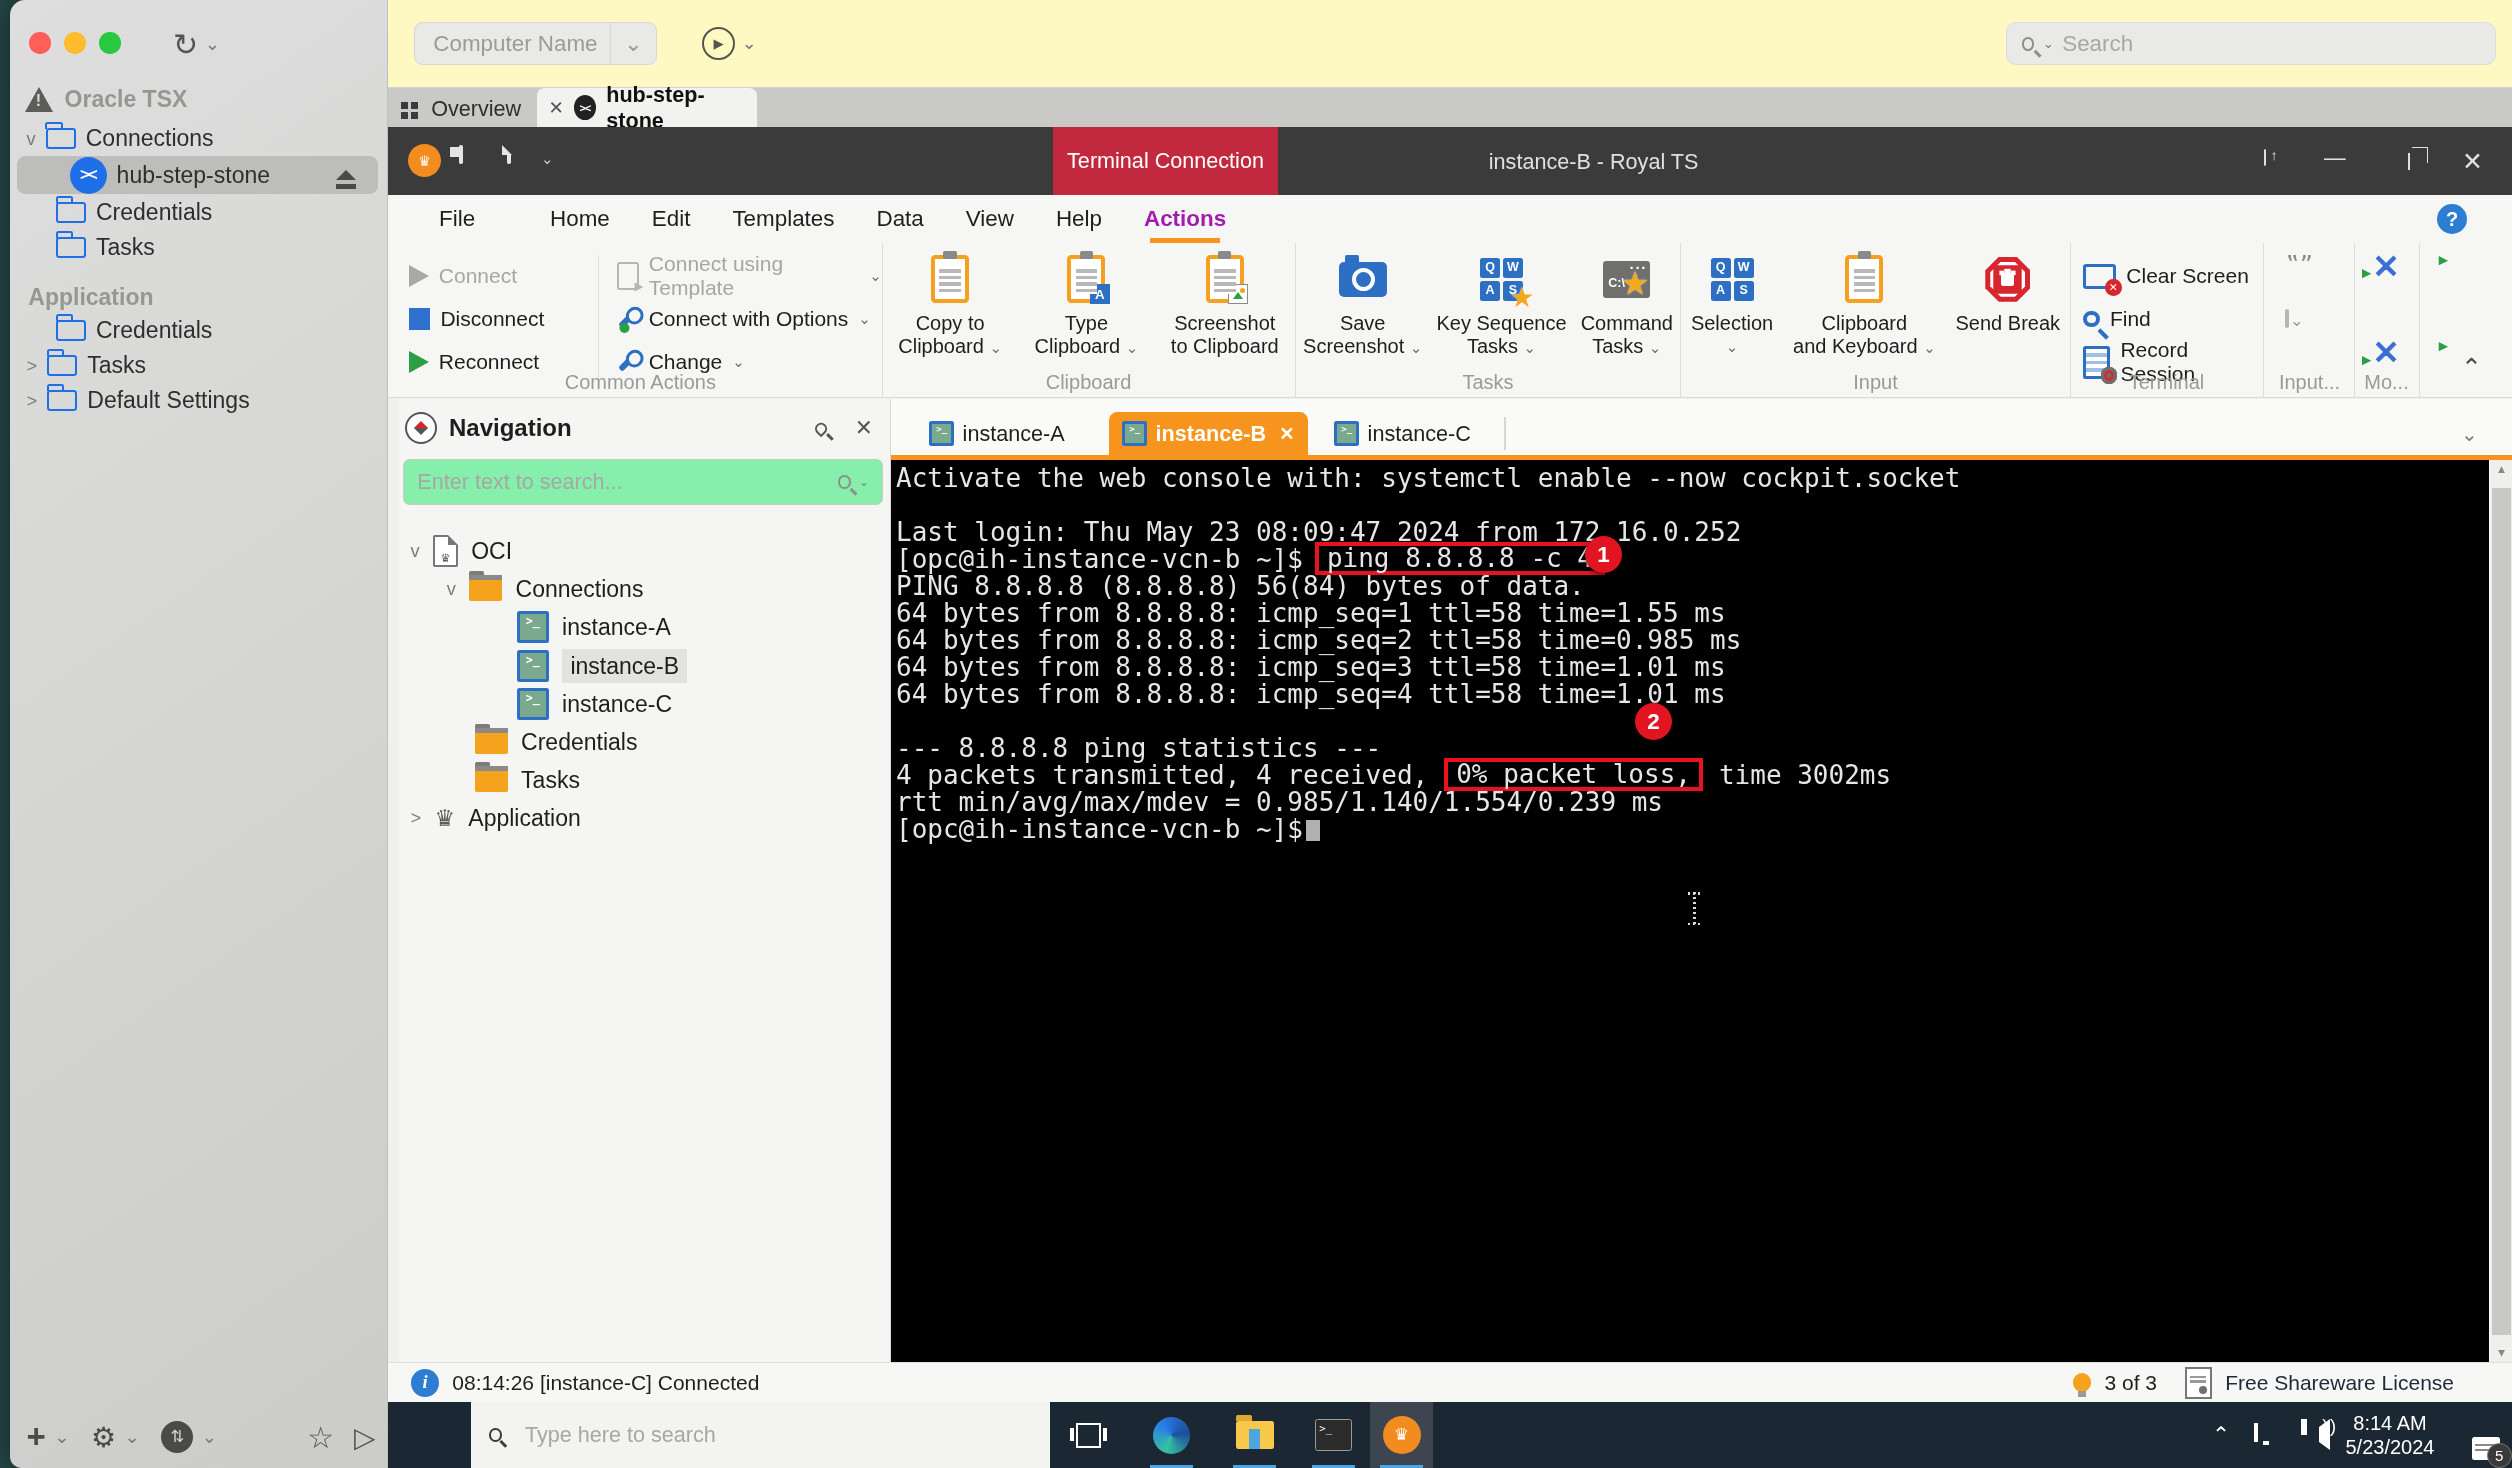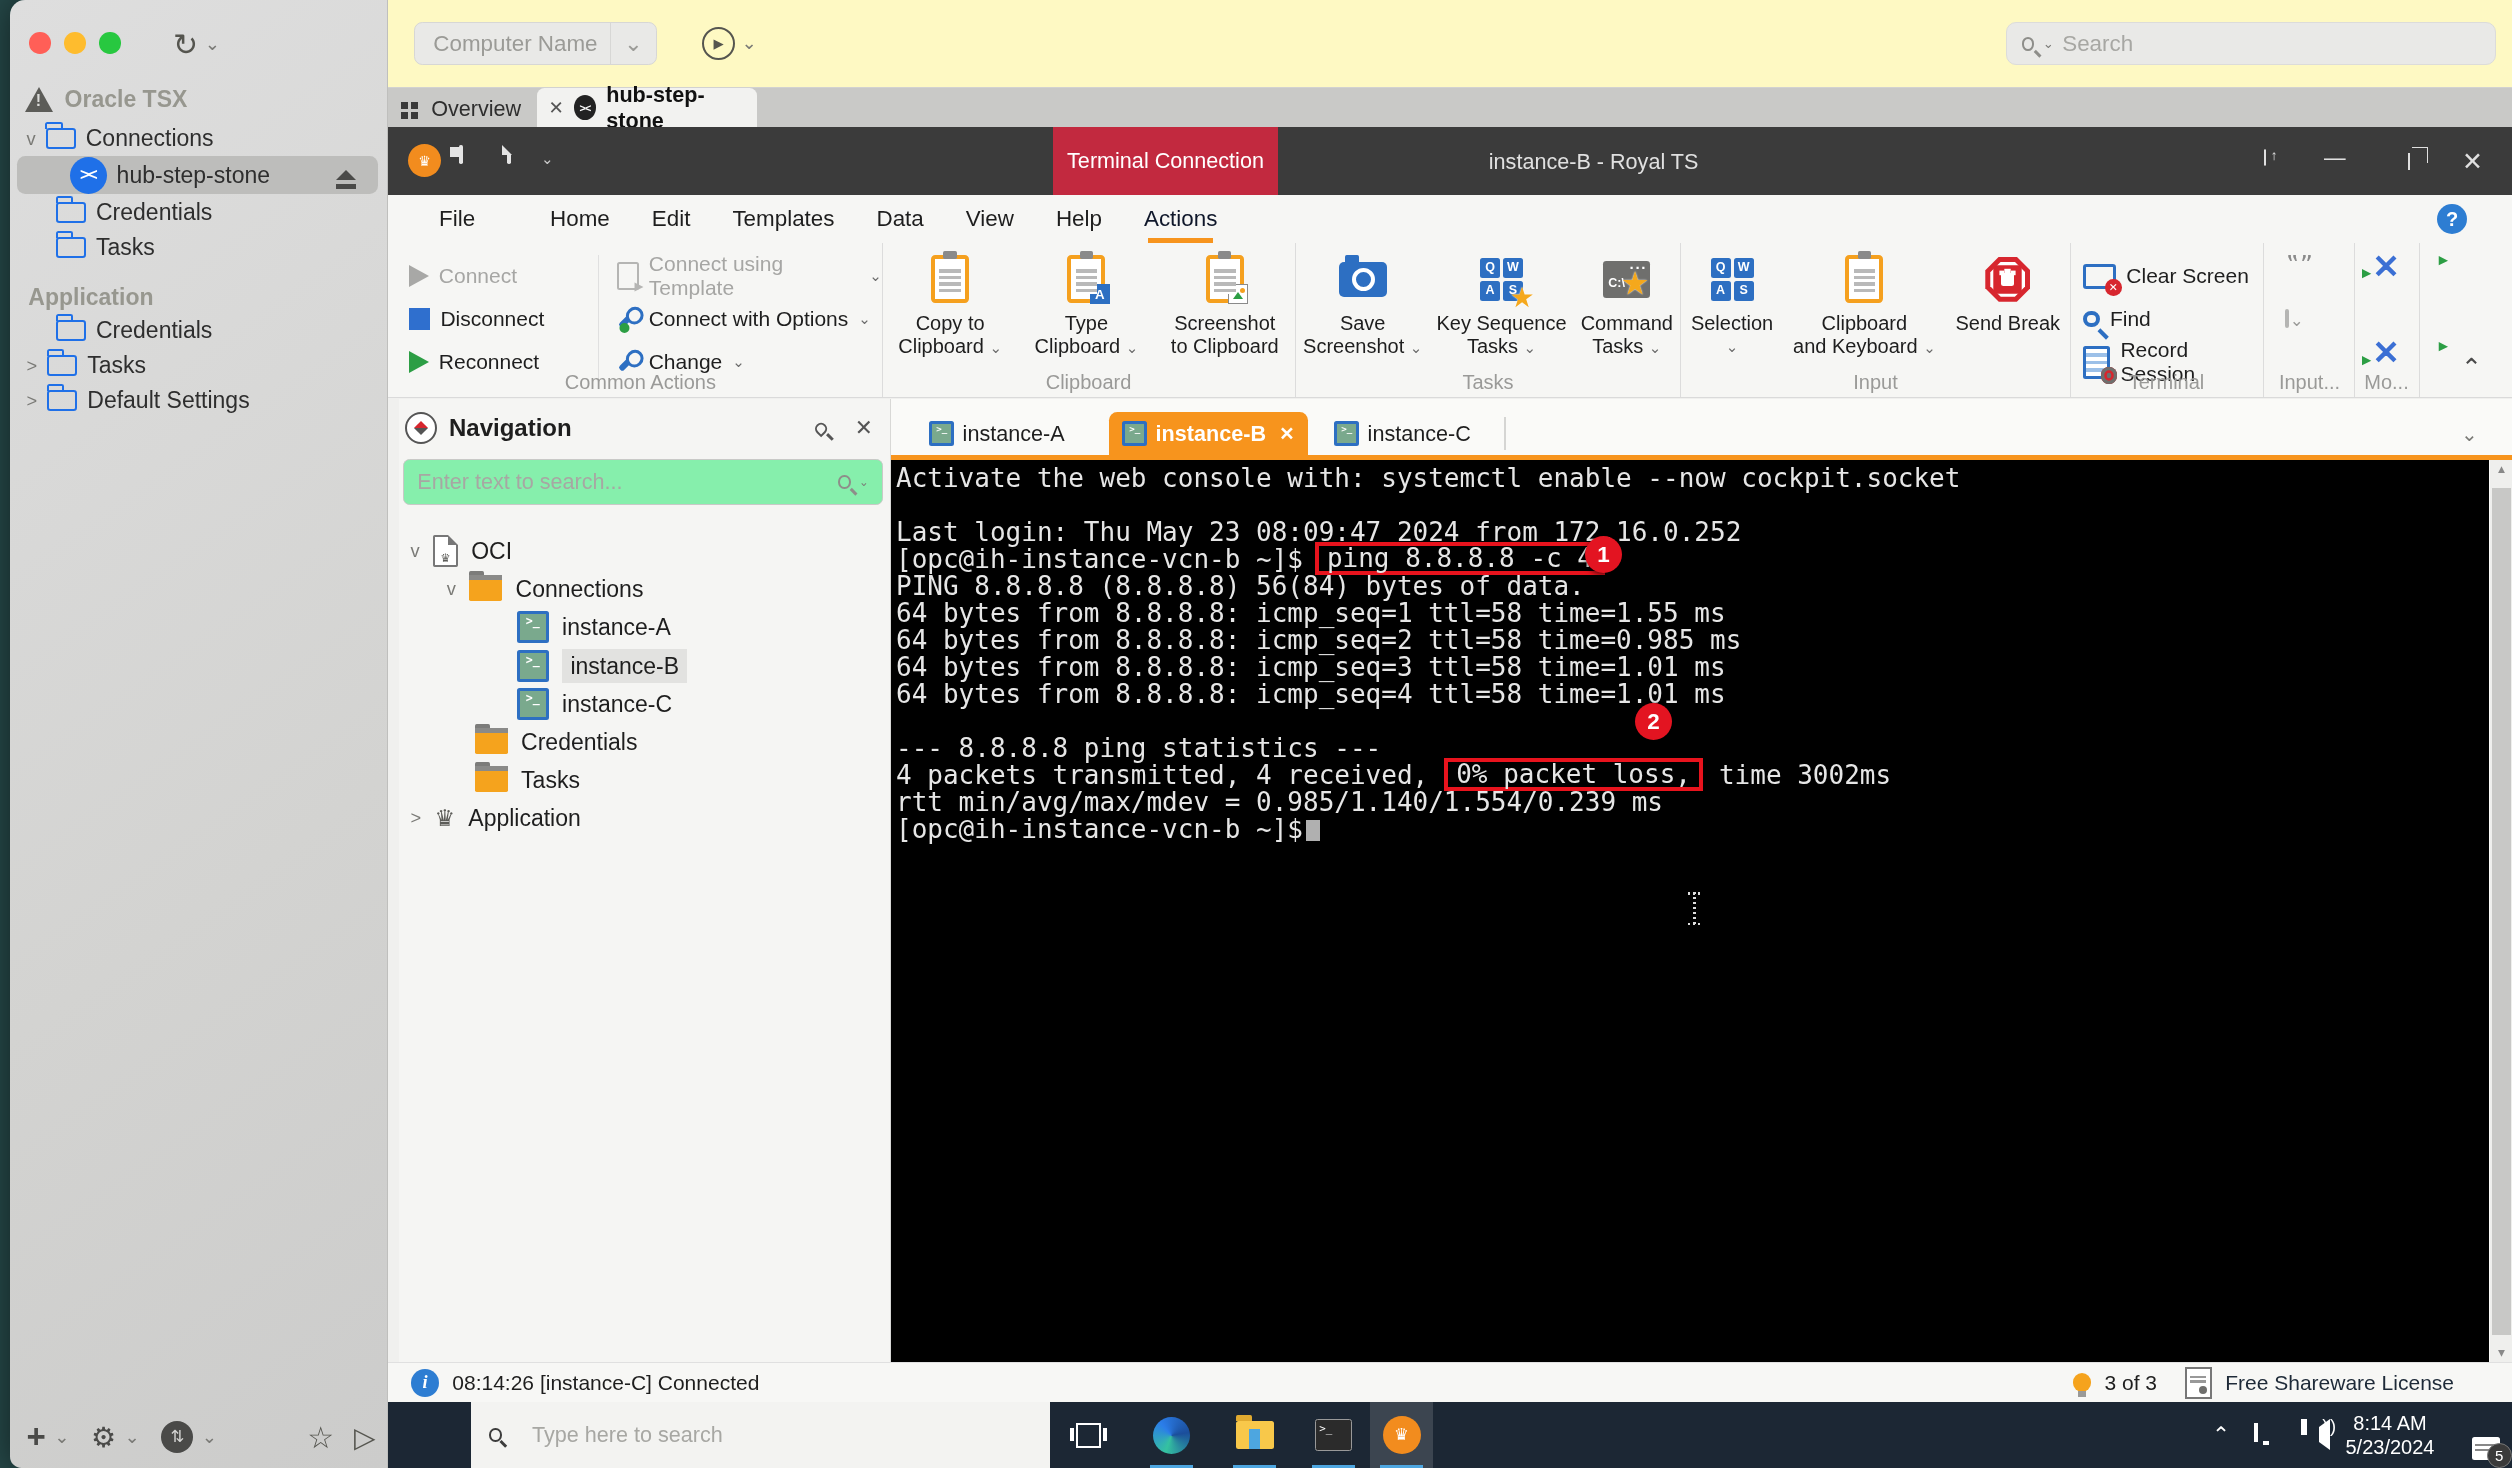--- a/index.html
+++ b/index.html
@@ -53,21 +53,21 @@
   .newdoc { width:21.6px; height:28px; border:2.5px solid #e4e4e4; border-radius:1.7px; position:relative; }
   .newdoc:after { content:""; position:absolute; right:-2.5px; top:-2.5px; border:5.8px solid #3b3b3b; border-left-color:#e4e4e4; border-bottom-color:#e4e4e4; }
   .restore { width:16.6px; height:16.6px; border:1.7px solid #e0e0e0; position:relative; }
   .restore:after { content:""; position:absolute; left:3.3px; top:-6.6px; width:15px; height:15px; border:1.7px solid #e0e0e0; border-left:none; border-bottom:none; }
   .panelico { width:25px; height:21.6px; border:1.7px solid #e0e0e0; border-radius:1.7px; position:relative; }
   .panelico:after { content:"↑"; position:absolute; left:5.8px; top:-1.7px; font-size:13.3px; color:#e0e0e0; }
 
   
   .menubar { position:absolute; left:0; top:68px; width:100%; height:48px; background:#f6f6f4; display:flex; align-items:center; padding-left:30px; }
   .menu-item { font-size:22.4px; color:#1e1e1e; padding:0 21px; height:100%; display:flex; align-items:center; position:relative; }
-  .menu-item.active { color:#0f172a; font-weight:normal; }
+  .menu-item.active { color:#a21caf; font-weight:bold; }
   .menu-item.active:after { content:""; position:absolute; bottom:0; left:22%; width:56%; height:5px; background:#f7941d; }
   .help-circ { width:30px; height:30px; border-radius:50%; background:#2d7dd2; color:#fff; font-size:20px; font-weight:bold; display:flex; align-items:center; justify-content:center; }
 
   
   .ribbon { position:absolute; left:0; top:116px; width:100%; height:155px; background:#f6f6f4; border-bottom:0.8px solid #dadada; }
   .rgroup { position:absolute; top:0; height:100%; border-right:0.8px solid #dcdcdc; }
   .rg-label { position:absolute; bottom:3.3px; width:100%; text-align:center; font-size:20px; color:#9a9a98; white-space:nowrap; overflow:hidden; }
   .rbtn-row { display:flex; align-items:center; gap:10px; height:43px; font-size:21px; color:#1e1e1e; cursor:default; }
   .rbtn-row.disabled { color:#a6a6a4; }
   .rbtn-big { display:flex; flex-direction:column; align-items:center; font-size:20px; color:#1e1e1e; text-align:center; line-height:23px; padding-top:8.3px; }
@@ -162,21 +162,21 @@
   .i-info { width:28px; height:28px; border-radius:50%; background:#2d7dd2; color:#fff; font-size:18.3px; font-weight:bold; font-family:"Liberation Serif", serif; display:flex; align-items:center; justify-content:center; font-style:italic; }
   .i-bulb { width:18.3px; height:18.3px; background:#f5a31d; border-radius:50%; position:relative; }
   .i-bulb:after { content:""; position:absolute; left:5px; top:17.4px; width:8.3px; height:5.8px; background:#9a9a98; }
   .i-lic { width:26.6px; height:32px; border:2.5px solid #777; background:#fff; position:relative; }
   .i-lic:before { content:""; position:absolute; left:2.5px; top:4.2px; width:16.6px; height:11.6px; background:repeating-linear-gradient(#fff 0 2.5px,#999 2.5px 5px); }
   .i-lic:after { content:""; position:absolute; right:2.5px; bottom:2.5px; width:8.3px; height:8.3px; border-radius:50%; background:#6f6f6d; }
 
   
   .taskbar { position:absolute; left:0; right:0; bottom:0; height:66px; background:#1c2734; }
   .winlogo { width:14px; height:14px; background:#fff; box-shadow:16.6px 0 #fff,0 16.6px #fff,16.6px 16.6px #fff; }
-  .tb-search { position:absolute; left:83px; top:0; width:579px; height:66px; background:#f3f3f1; display:flex; align-items:center; gap:30px; padding-left:18.3px; font-size:21.6px; color:#3c3c3c; }
+  .tb-search { position:absolute; left:83px; top:0; width:579px; height:66px; background:#f3f3f1; display:flex; align-items:center; gap:23px; padding-left:18.3px; font-size:21.6px; color:#3c3c3c; }
   .tb-mag { width:13.3px; height:13.3px; border:2.5px solid #3c3c3c; border-radius:50%; position:relative; }
   .tb-mag:after { content:""; position:absolute; width:2.5px; height:8.3px; background:#3c3c3c; left:10.8px; top:10px; transform:rotate(-45deg); }
   .tb-ico { position:absolute; top:0; width:63px; height:66px; display:flex; align-items:center; justify-content:center; }
   .tb-accent { position:absolute; bottom:0; left:10px; right:10px; height:3.3px; background:#4da6e0; }
   .i-edge { width:37px; height:37px; border-radius:50%; background:conic-gradient(from 200deg,#35c2a0,#2b7de9,#1b4e9b,#35c2a0); }
   .i-expfold { width:38px; height:28px; background:#f8c84a; border-radius:2.5px; position:relative; }
   .i-expfold:before { content:""; position:absolute; left:0; top:-5.8px; width:16.6px; height:5.8px; background:#e0aa30; border-radius:1.7px 1.7px 0 0; }
   .i-expfold:after { content:""; position:absolute; left:13.3px; top:8.3px; width:11.6px; height:20px; background:#4da6e0; }
   .i-cmddark { width:37px; height:32px; background:#2b2b2b; border:1.7px solid #999; border-radius:2.5px; color:#fff; font-family:"DejaVu Sans Mono", monospace; font-size:10.8px; padding:1.7px 3.3px; }
   .i-royal { width:38px; height:38px; border-radius:50%; background:#f28c1e; color:#fff; font-size:16.6px; display:flex; align-items:center; justify-content:center; }

